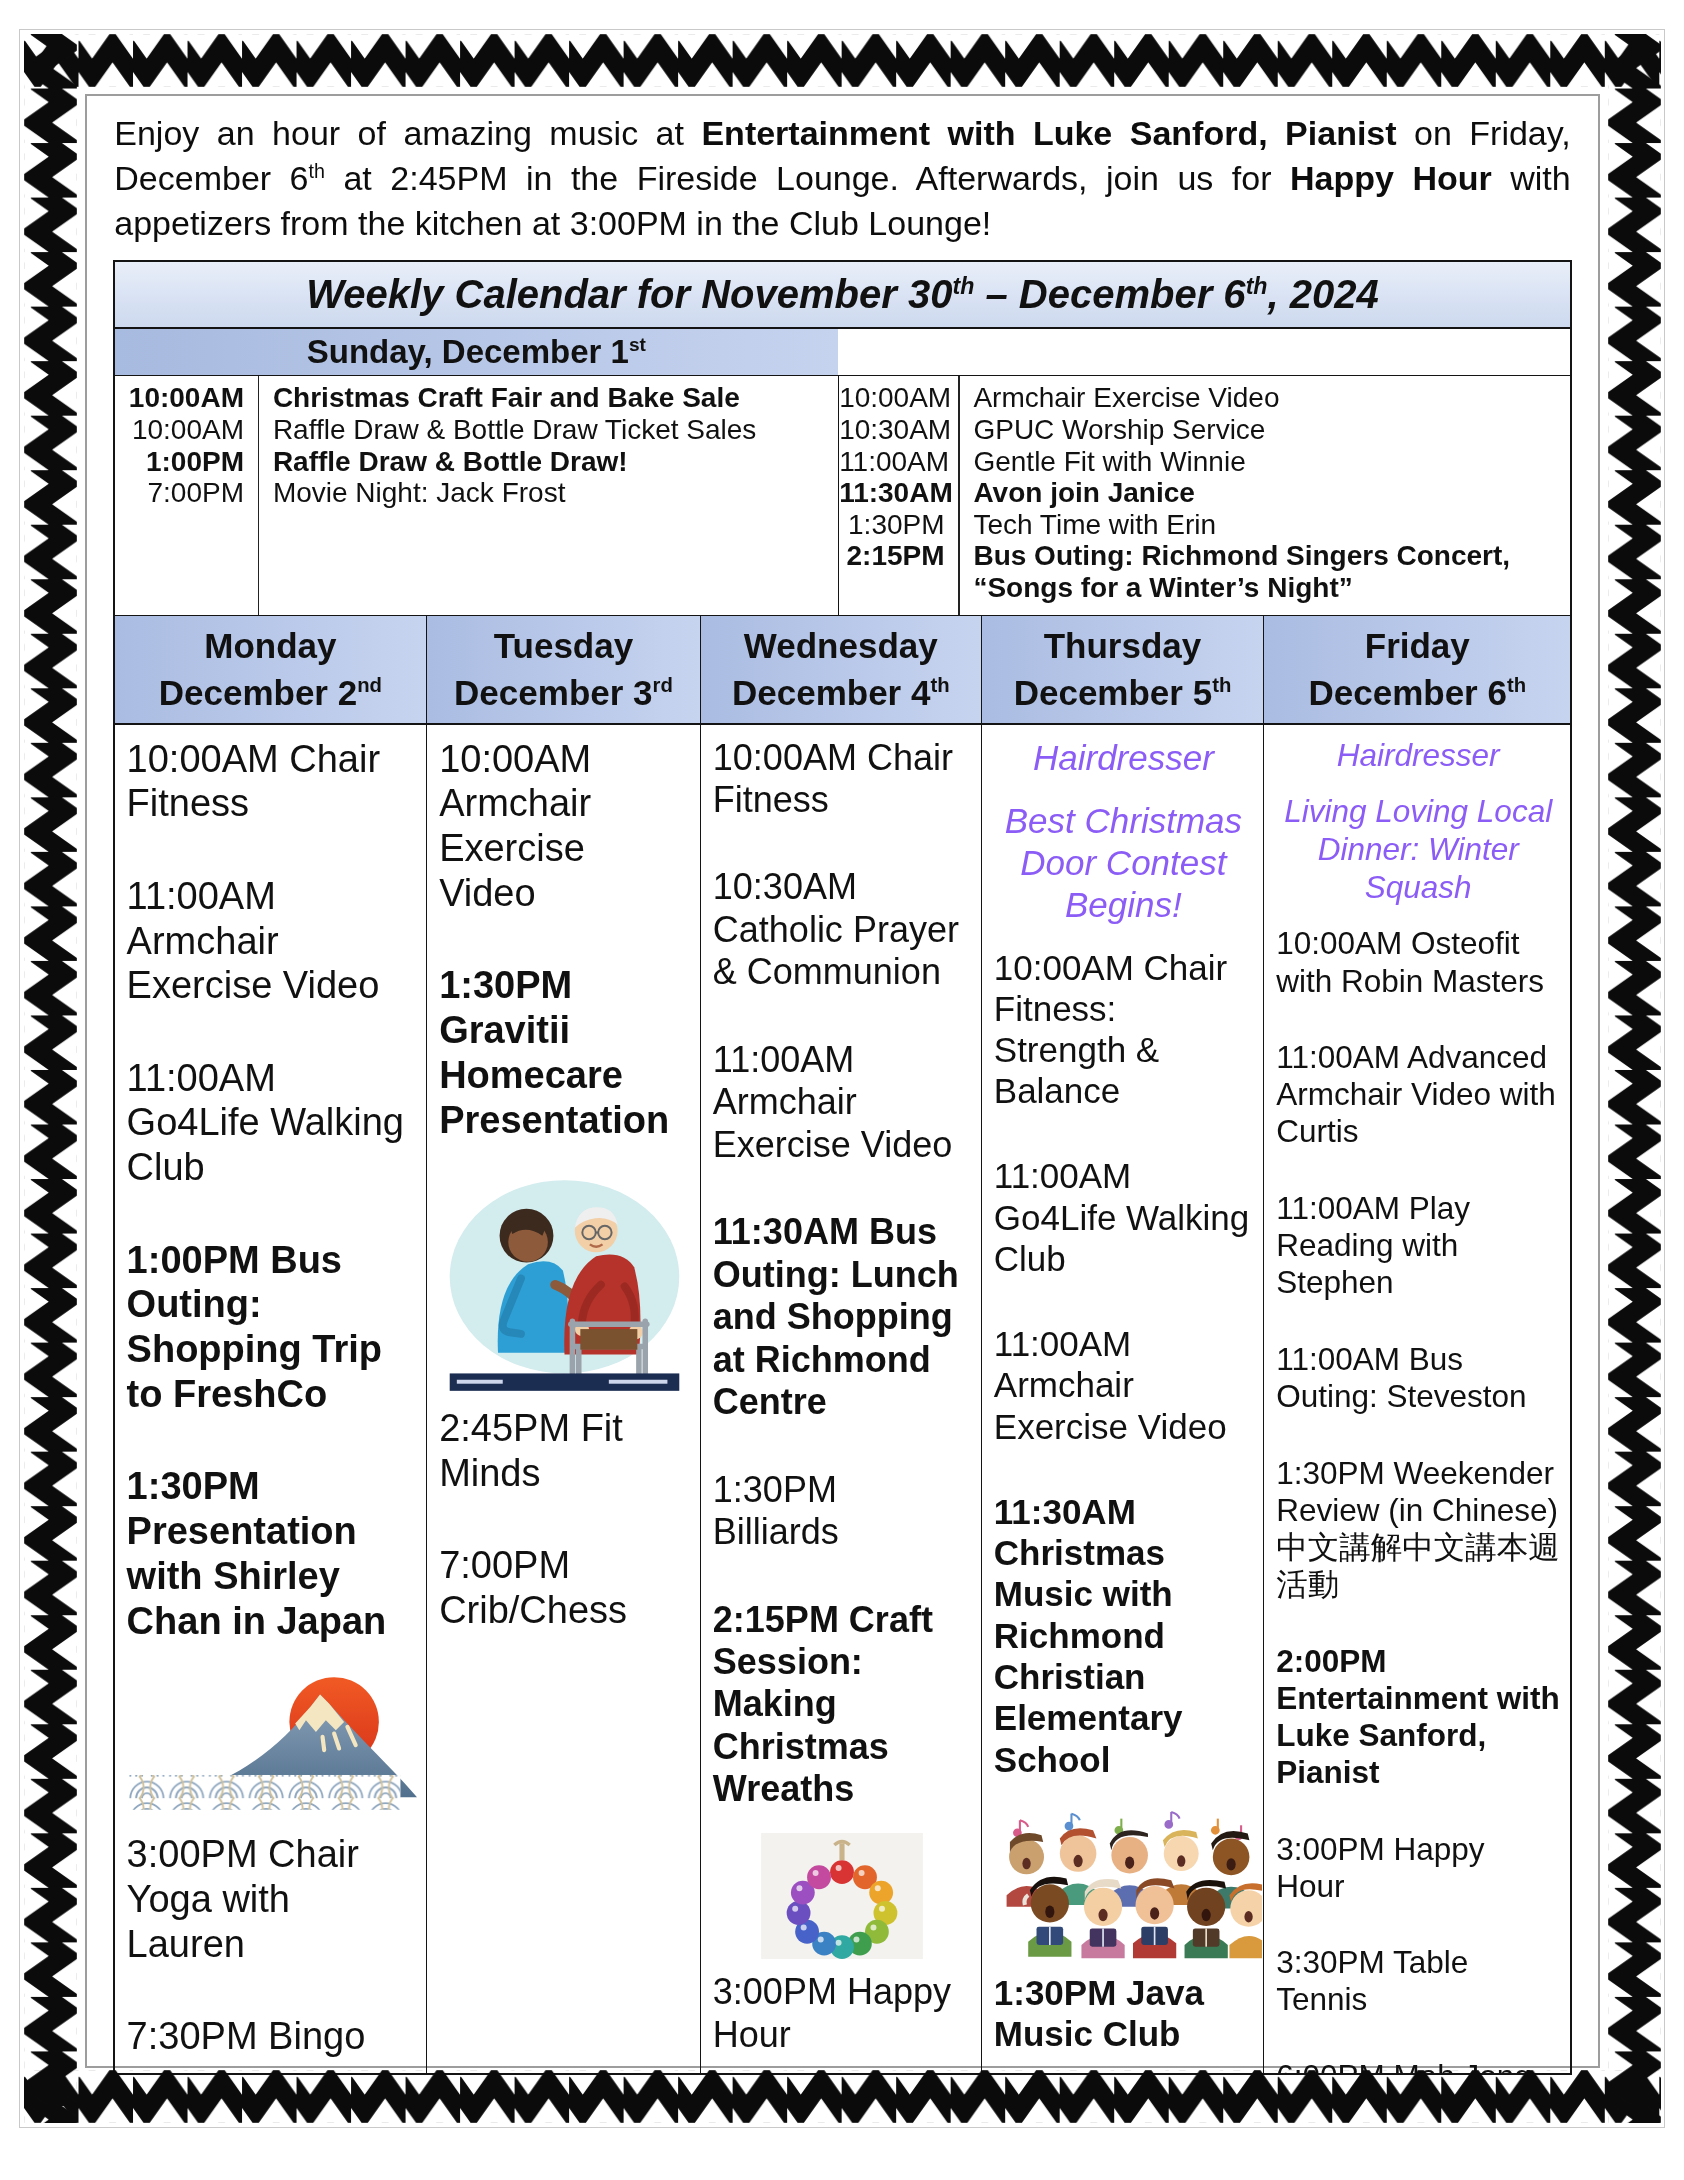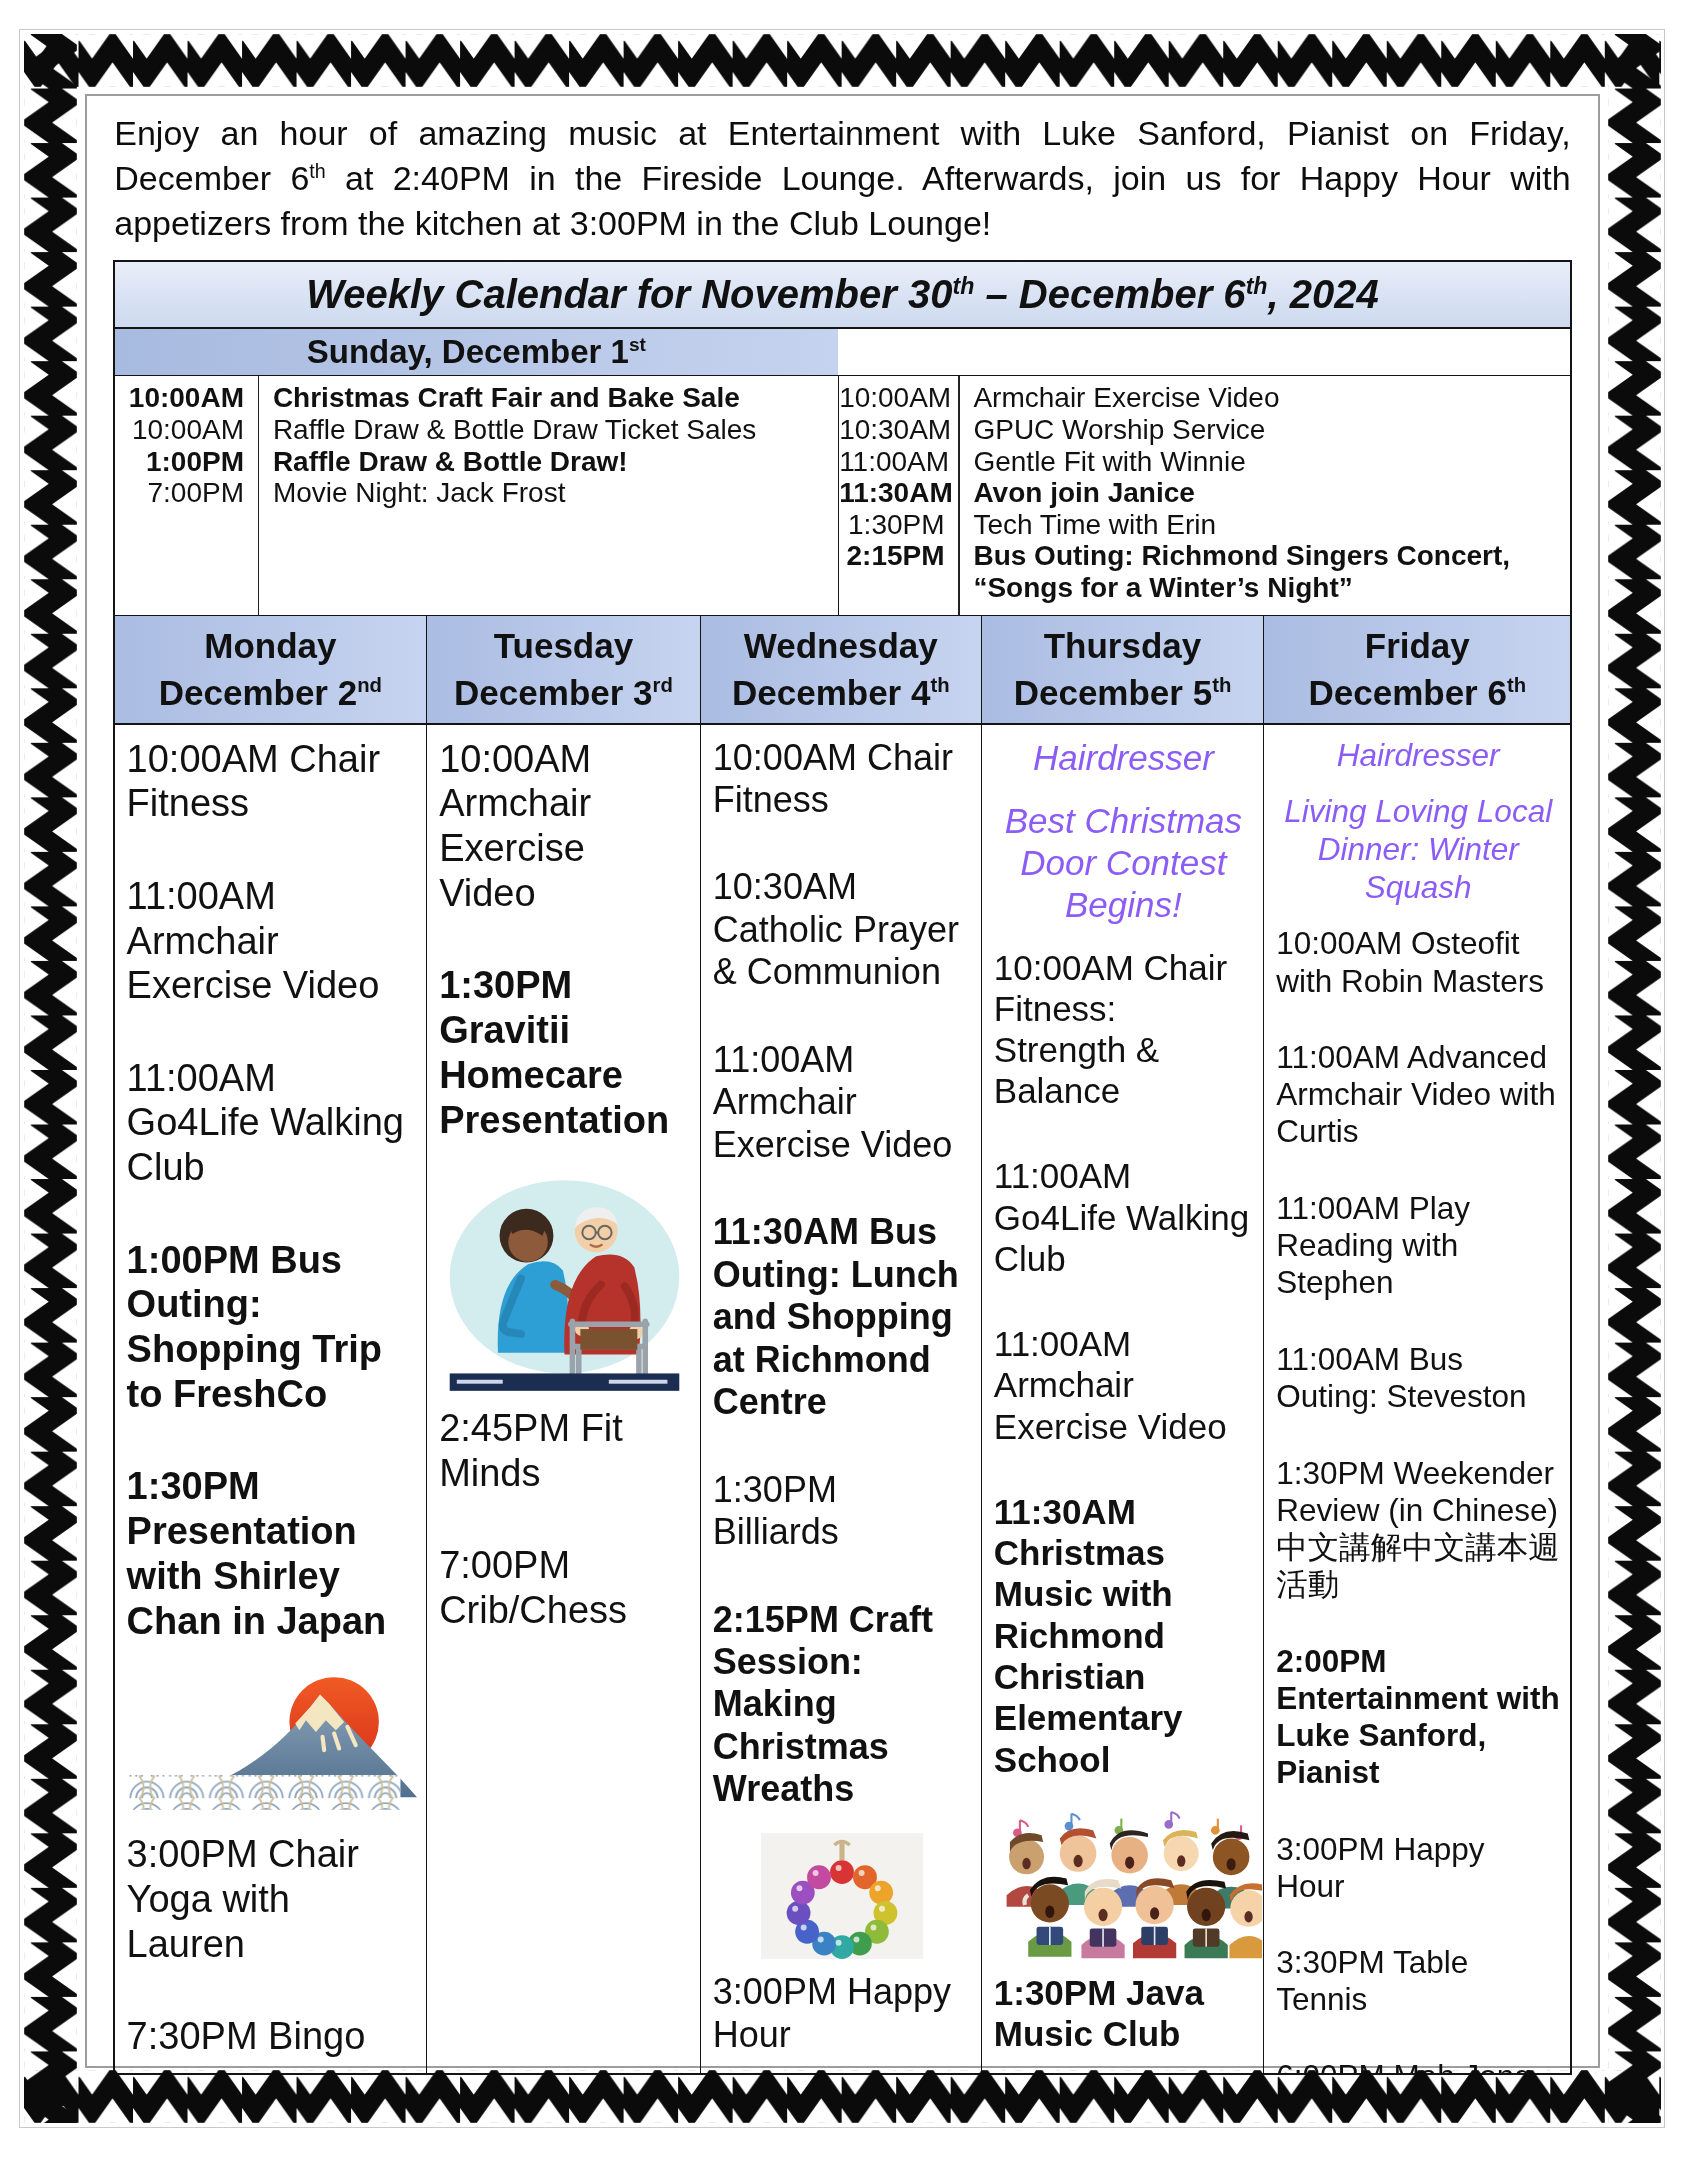--- a/index.html
+++ b/index.html
@@ -11,21 +11,21 @@
   .bz.bottom{left:24px;top:2070px;width:1637px;height:53px;}
   .bz.left{left:24px;top:34px;width:53px;height:2089px;}
   .bz.right{left:1608px;top:34px;width:53px;height:2089px;}
   .outer-frame{position:absolute;left:19px;top:29px;width:1644px;height:2097px;
                border:1.7px solid #c9c9c9;z-index:1;}
   .content{position:absolute;left:85px;top:94px;width:1515px;height:1974px;
            border:2.6px solid #9d9d9d;background:#fff;z-index:2;box-sizing:border-box;
            padding:0 25.6px;}
   
   .intro{margin:15.3px 1.7px 13.6px 1.7px;font-size:34px;line-height:1.32;text-align:justify;color:#0d0d0d;}
-  .intro b{font-weight:normal;}
+  .intro b{font-weight:bold;}
   sup.o{font-size:58%;vertical-align:super;line-height:0;}
   
   .cal{border:2.6px solid #141414;box-sizing:border-box;}
   .cal-title{height:65px;display:flex;align-items:center;justify-content:center;
              background:linear-gradient(180deg,#e9eff9 0%,#d7e1f3 60%,#cdd9ee 100%);
              font-size:40px;font-weight:bold;border-bottom:2.6px solid #141414;font-style:italic;}
   
   .we-head{display:flex;border-bottom:1.7px solid #141414;}
   .we-cell-h{flex:0 0 49.7%;height:46px;display:flex;align-items:center;justify-content:center;
              background:linear-gradient(90deg,#a7badf 0%,#c6d3ef 100%);
@@ -89,21 +89,21 @@
       </pattern>
     </defs>
     <rect width="100%" height="100%" fill="url(#zzv)"></rect>
   </svg>
   <svg class="bz right" xmlns="http://www.w3.org/2000/svg" viewBox="0 0 62 2452" width="53" height="2089">
     <rect width="100%" height="100%" fill="url(#zzv)"></rect>
   </svg>
 
   <div class="content">
 
-    <p class="intro"><span>Enjoy an hour of amazing music at </span><b>Entertainment with Luke Sanford, Pianist</b><span> on Friday, December 6</span><sup class="o">th</sup><span> at 2:40PM in the Fireside Lounge. Afterwards, join us for </span><b>Happy Hour</b><span> with appetizers from the kitchen at 3:00PM in the Club Lounge!</span></p>
+    <p class="intro"><span>Enjoy an hour of amazing music at </span><b>Entertainment with Luke Sanford, Pianist</b><span> on Friday, December 6</span><sup class="o">th</sup><span> at 2:45PM in the Fireside Lounge. Afterwards, join us for </span><b>Happy Hour</b><span> with appetizers from the kitchen at 3:00PM in the Club Lounge!</span></p>
 
     <div class="cal">
 
       <div class="cal-title">
         <span><span>Weekly Calendar for November 30</span><sup class="o">th</sup><span> – December 6</span><sup class="o">th</sup><span>, 2024</span></span>
       </div>
 
       <div class="we-head">
         <div class="we-cell-h">
           <span><span>Sunday, December 1</span><sup class="o">st</sup></span>

